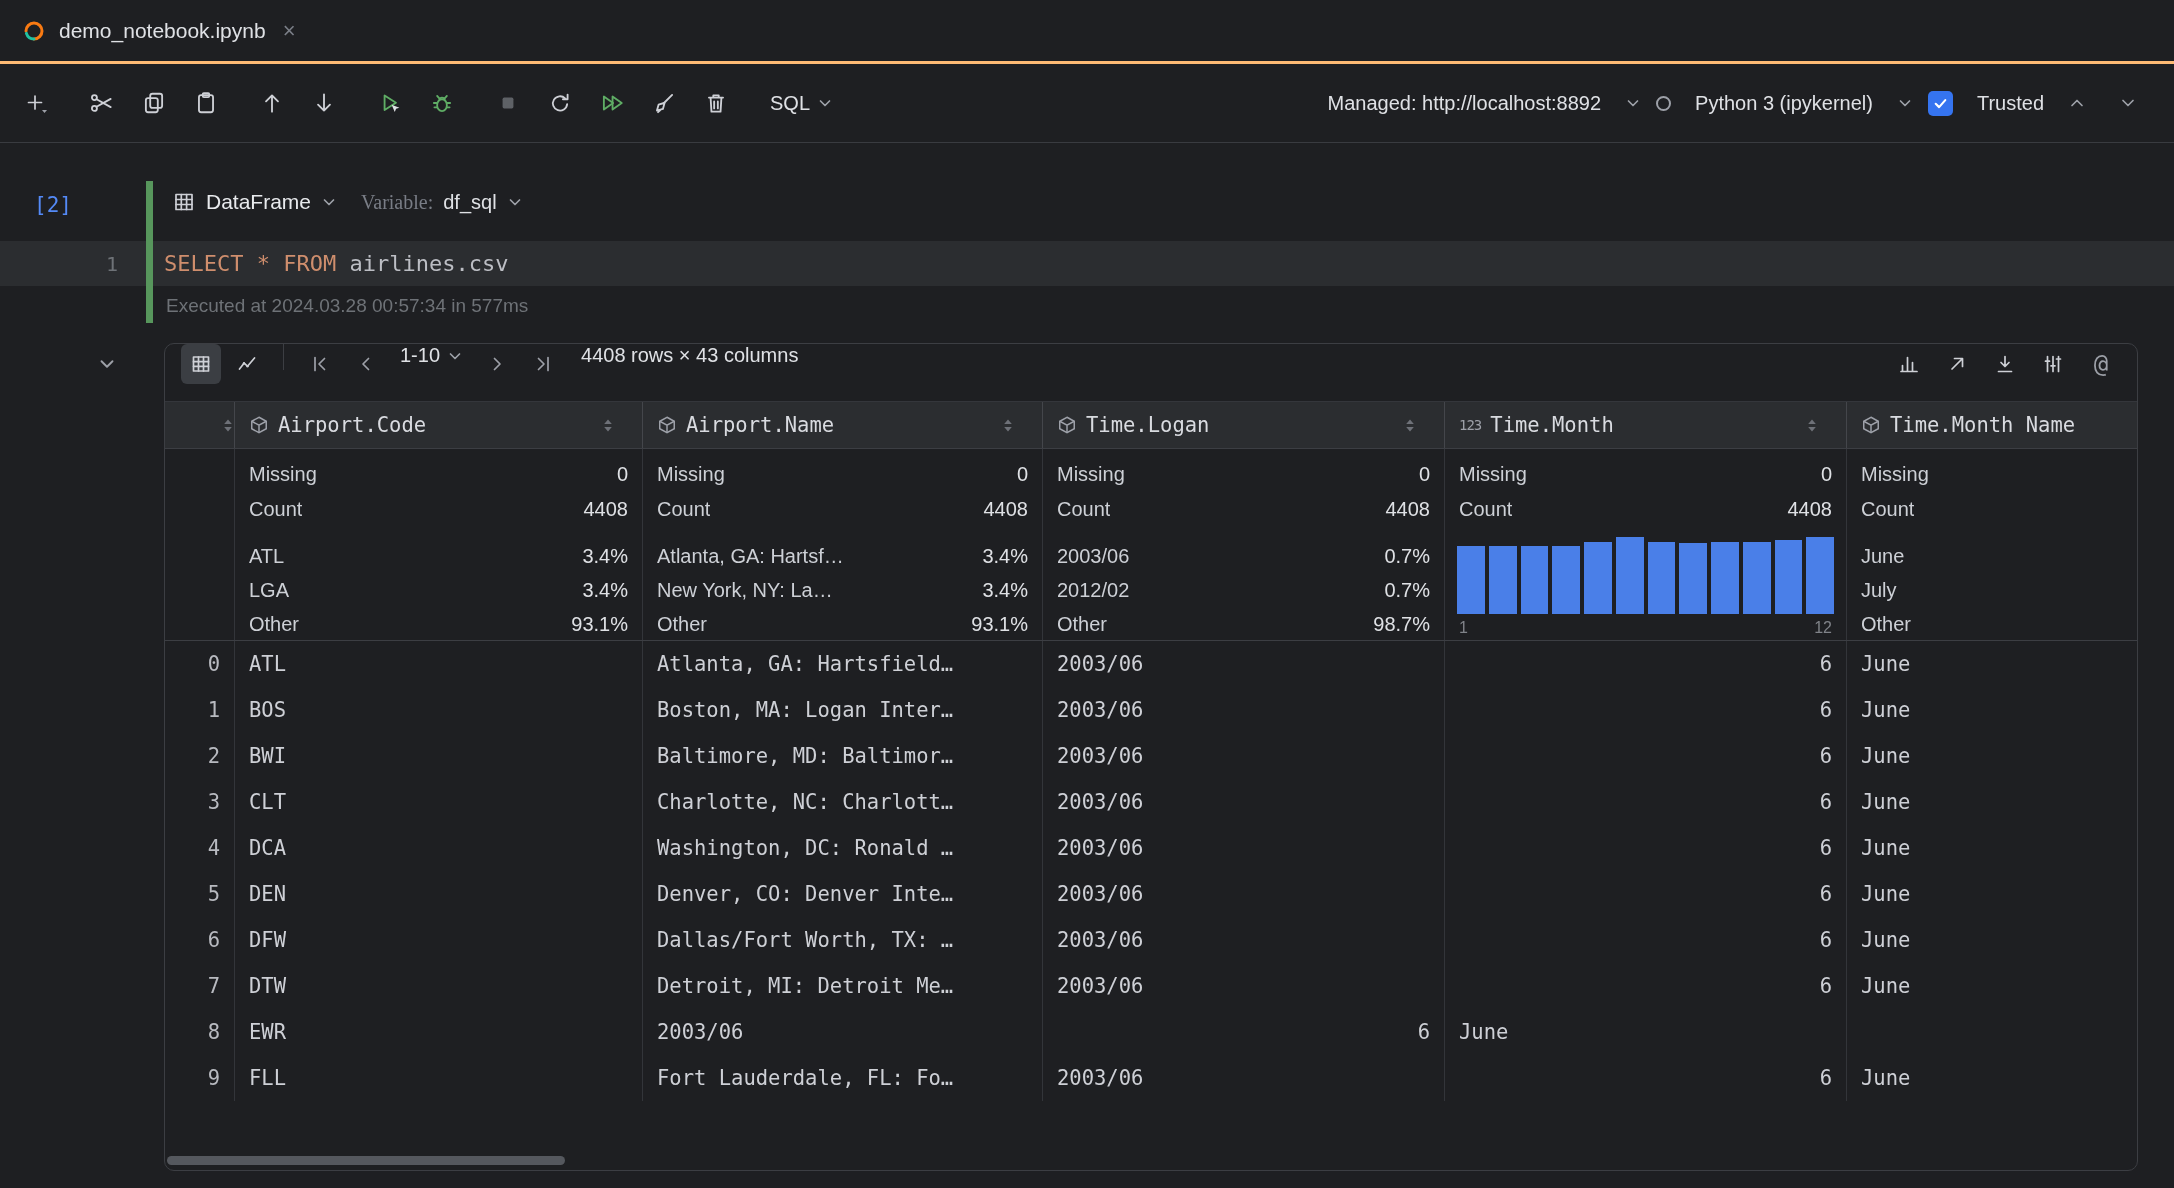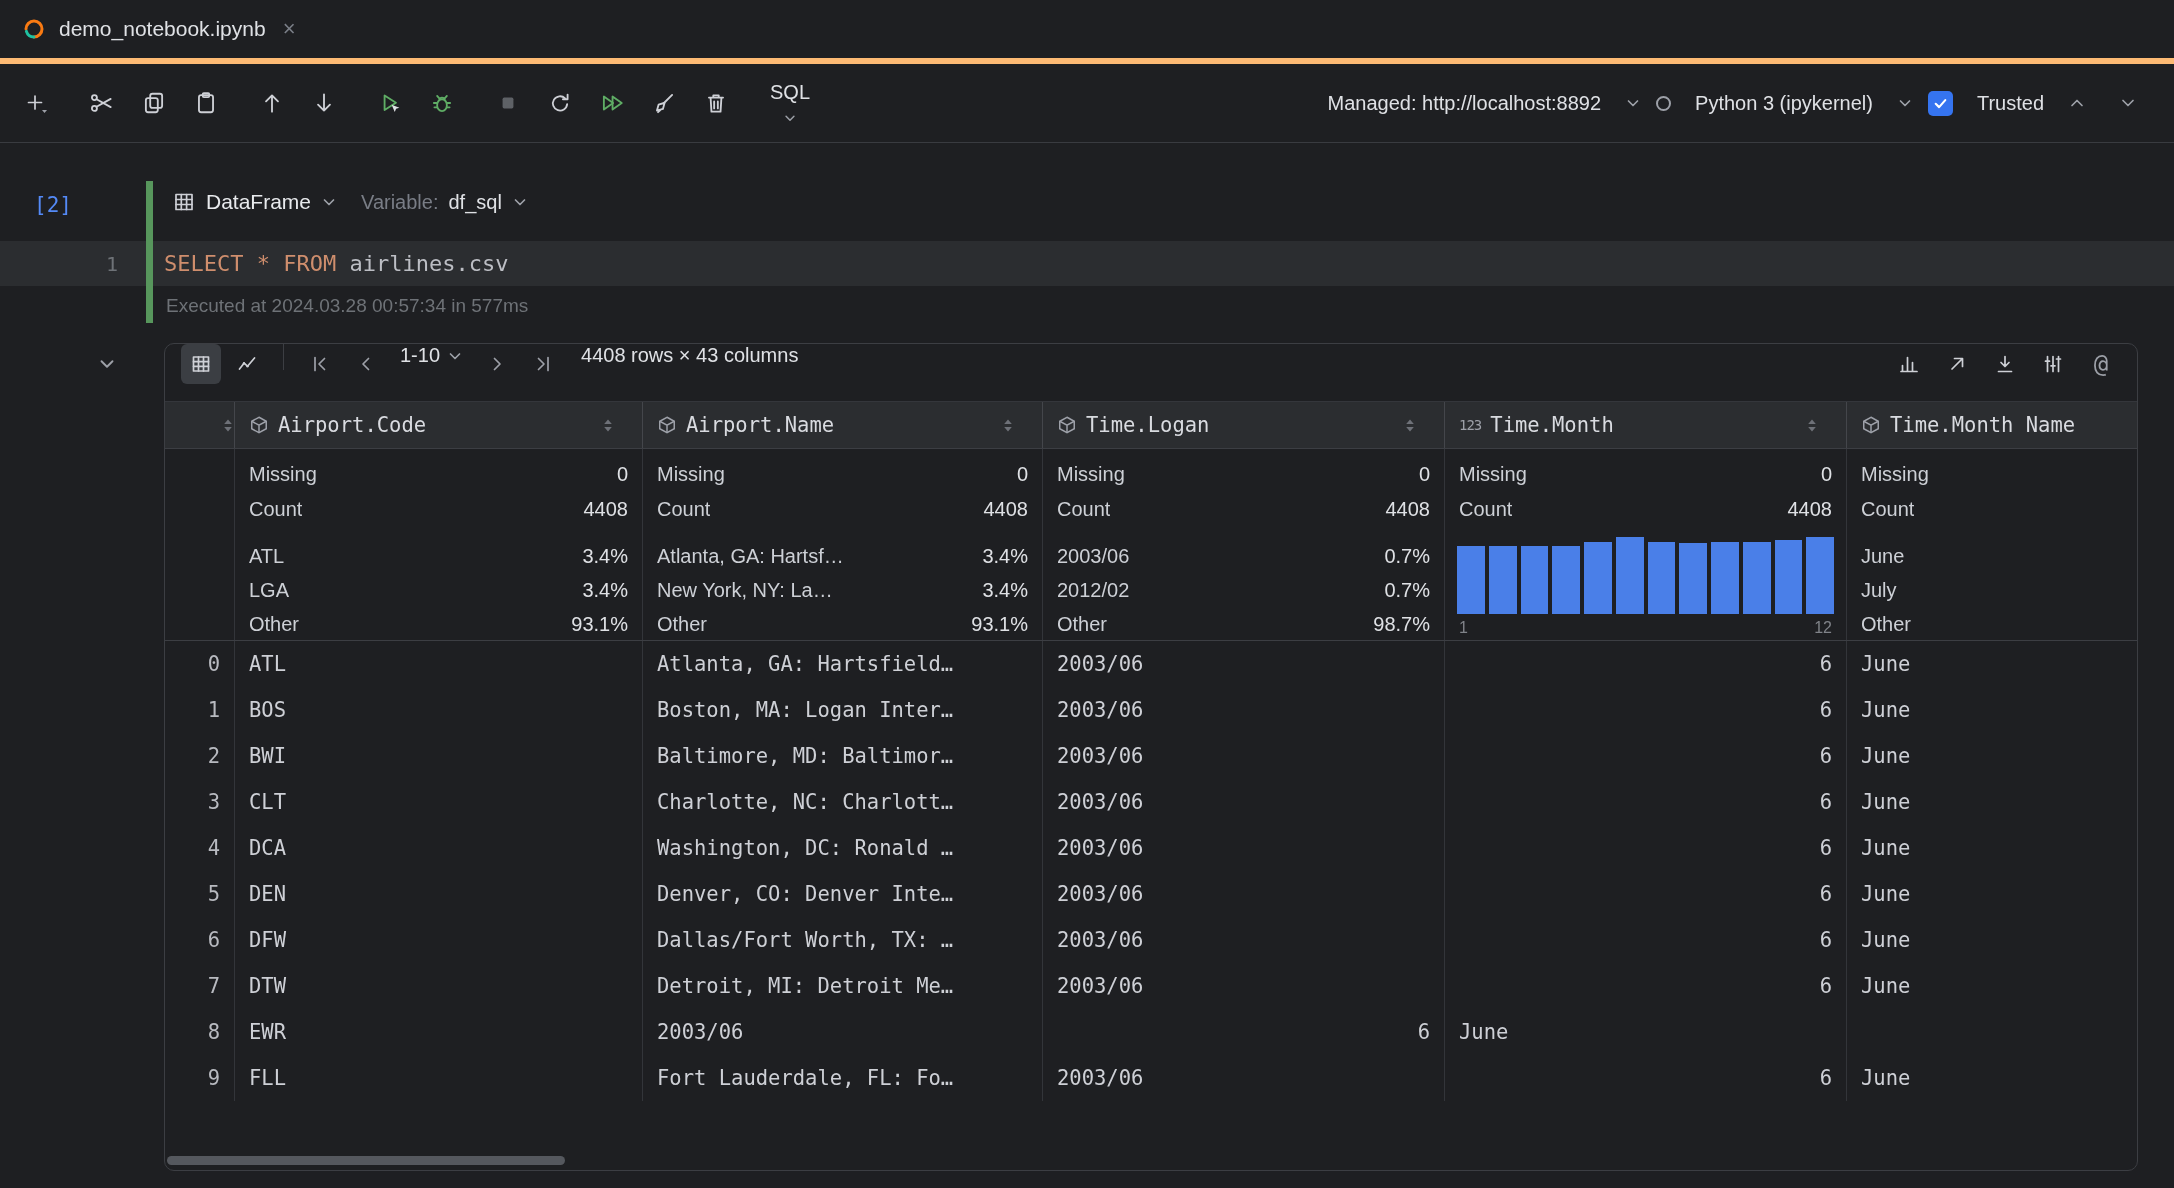--- a/index.html
+++ b/index.html
@@ -8,43 +8,43 @@
     position:relative; width:2174px; height:1188px; overflow:hidden;
     background:#1E1F22; color:#DFE1E5;
     font-family:"Liberation Sans", sans-serif; font-size:20px;
   }
   svg { display:block; }
   .ico { stroke:#CED0D6; stroke-width:1.7; fill:none; stroke-linecap:round; stroke-linejoin:round; }
   .ico.green { stroke:#5FAD65; }
   .ico.dim { stroke:#9DA0A8; }
 
   
-  .tabbar { height:64px; display:flex; align-items:stretch; border-bottom:6px solid #fdba74; }
+  .tabbar { height:64px; display:flex; align-items:stretch; border-bottom:3px solid #fdba74; }
   .tab { display:flex; align-items:center; gap:13px; padding:0 20px 0 22px; }
   .tab-title { font-size:21px; color:#DFE1E5; }
   .tab-close { color:#7A7E87; font-size:22px; line-height:1; padding:2px 4px; }
 
   
   .toolbar { height:79px; display:flex; align-items:center; gap:8px; padding:0 28px 0 14px; border-bottom:1px solid #393B40; }
   .tbtn { width:44px; height:44px; border-radius:6px; display:flex; align-items:center; justify-content:center; flex:none; position:relative; }
   .tbtn.wide { width:auto; padding:0 10px; gap:7px; }
-  .gapL { margin-left:14px;flex-direction:column; }
+  .gapL { margin-left:14px; }
   .tb-right { margin-left:auto; display:flex; align-items:center; gap:15px; }
   .seltext { display:flex; align-items:center; gap:24px; color:#DFE1E5; }
   .kcircle { width:15px; height:15px; border:2px solid #9DA0A8; border-radius:50%; flex:none; }
   .cb { width:25px; height:25px; border-radius:5px; background:var(--accent,#3574F0); display:flex; align-items:center; justify-content:center; flex:none; }
   .navchev { width:36px; height:36px; display:flex; align-items:center; justify-content:center; }
 
   
   .notebook { position:relative; height:1044px; }
   .exec { position:absolute; left:34px; top:50px; font-family:"DejaVu Sans Mono", monospace; font-size:21px; color:#548AF7; }
   .gbar { position:absolute; left:146px; top:38px; width:7px; height:142px; background:#57965C; z-index:3; }
   .dfrow { position:absolute; left:172px; top:36px; height:46px; display:flex; align-items:center; gap:10px; z-index:2; }
   .dfrow .dflabel { font-size:21px; color:#E8EAED; }
-  .dfrow .varlabel { margin-left:14px; color:#797D86; }
+  .dfrow .varlabel { margin-left:14px; color:#797D86;font-family:Liberation Serif, serif; }
   .dfrow .varname { color:#DFE1E5; }
   .codeline { position:absolute; left:0; right:0; top:98px; height:45px; background:#2B2D30; display:flex; align-items:center;
               font-family:"DejaVu Sans Mono", monospace; font-size:22px; z-index:1; }
   .lnum { width:118px; text-align:right; color:#6E7277; font-size:20px; flex:none; }
   .codetext { margin-left:46px; color:#BCBEC4; white-space:pre; }
   .kw { color:var(--kw,#CF8E6D); }
   .executed { position:absolute; left:166px; top:152px; color:#6E7277; font-size:19px; }
   .collapse { position:absolute; left:96px; top:210px; }
 
   

